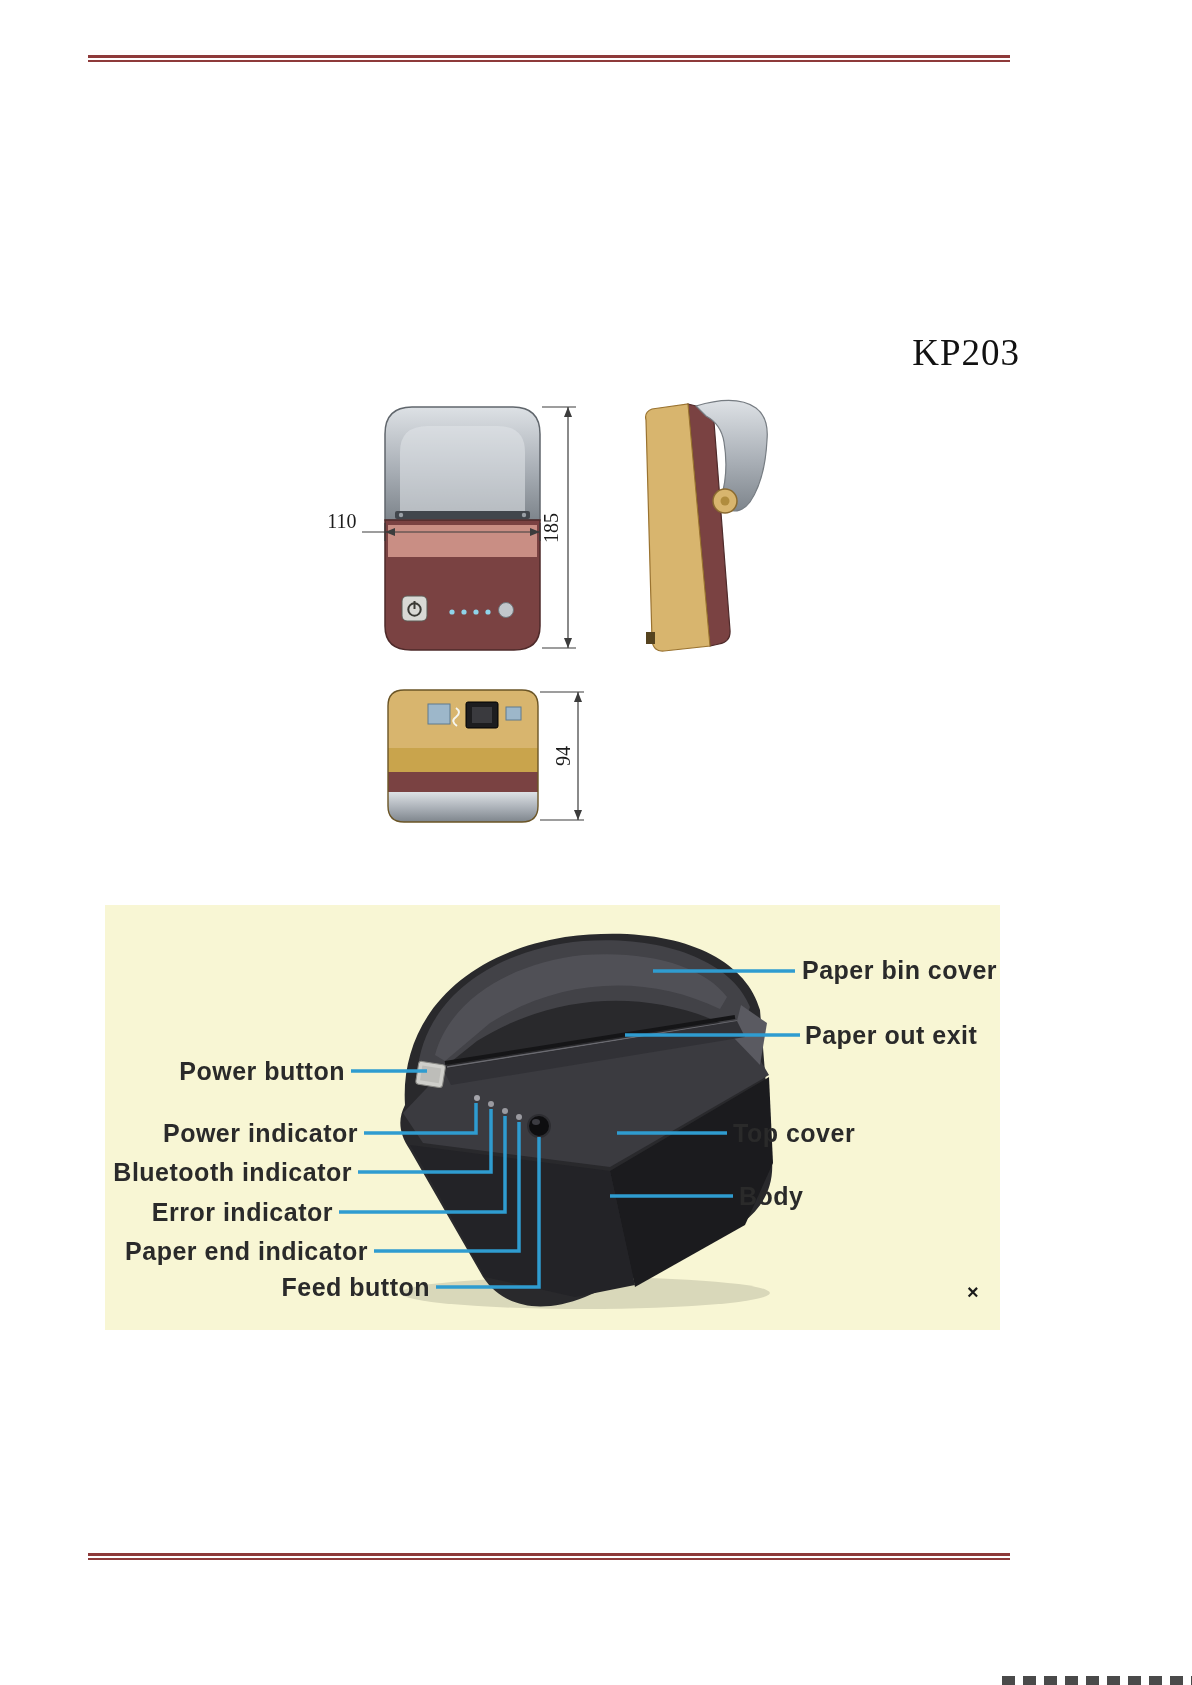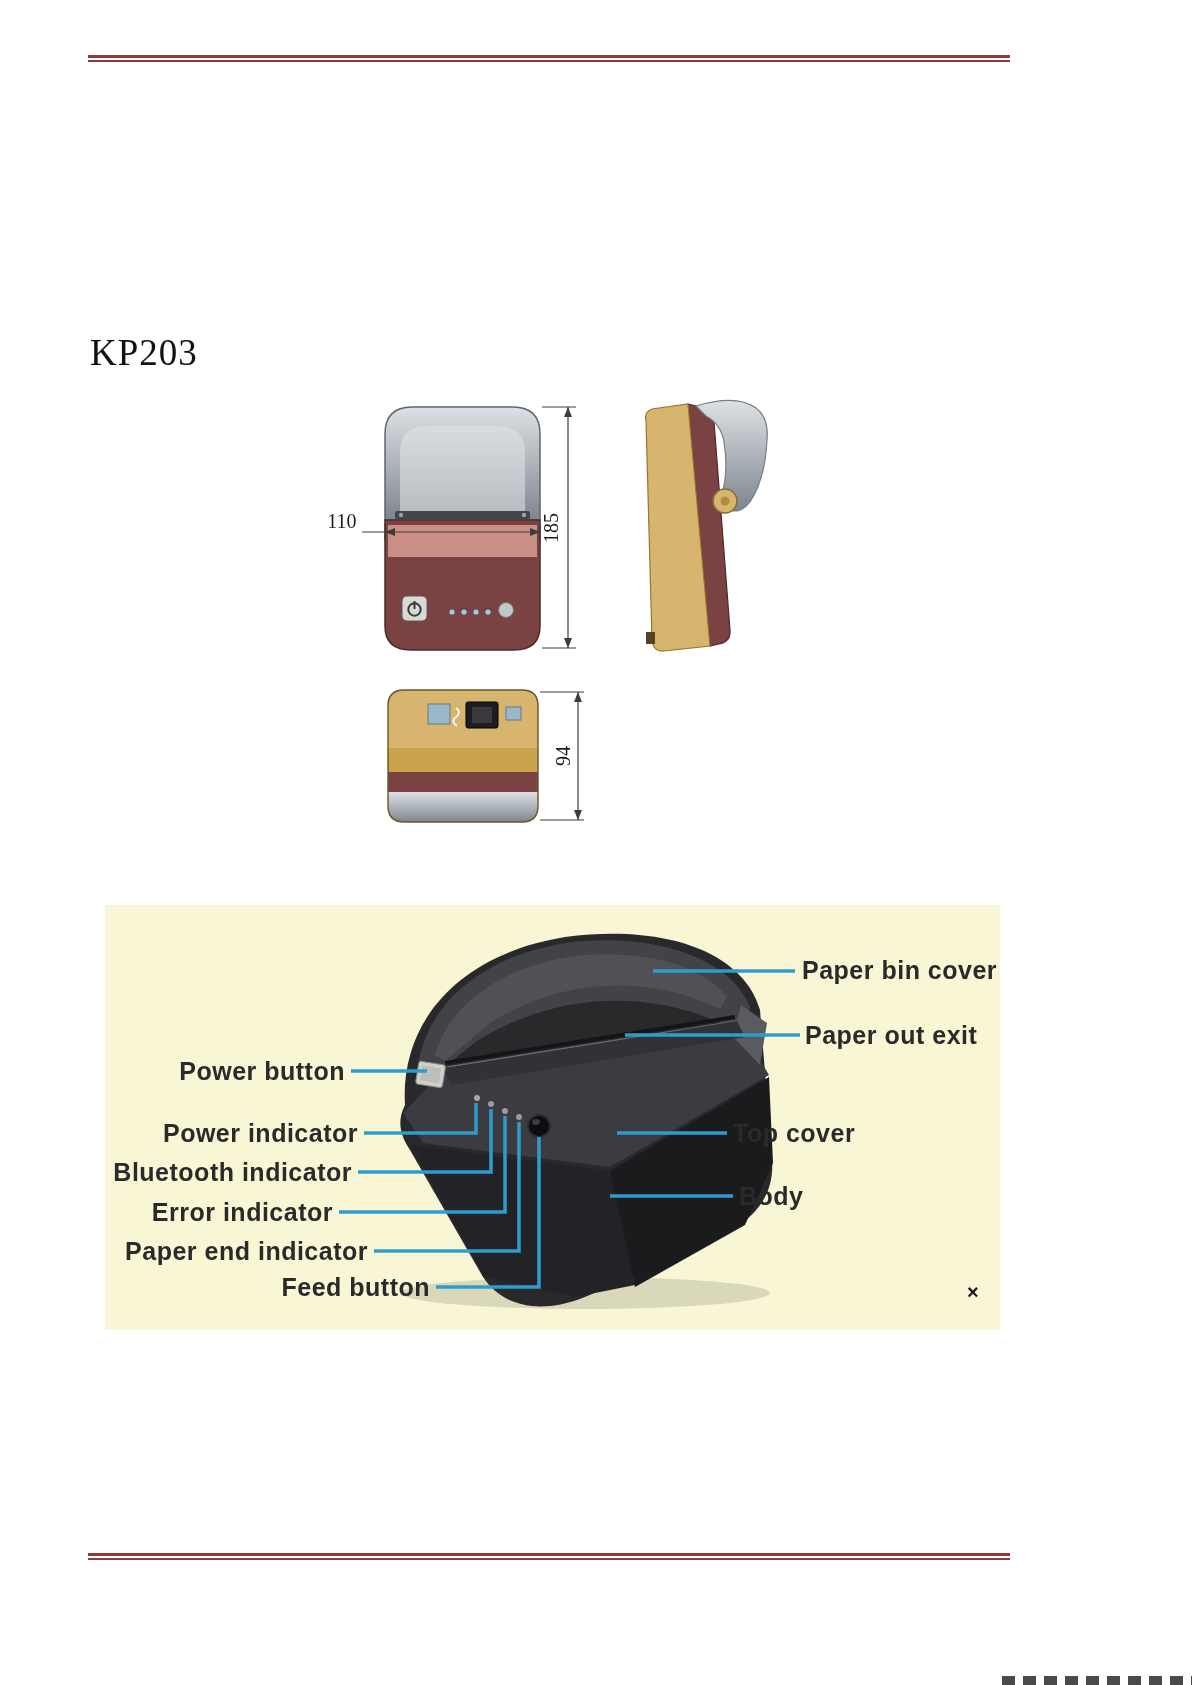--- a/index.html
+++ b/index.html
@@ -8,21 +8,21 @@
     position:relative; width:1192px; height:1685px; background:#fff;
     font-family:"Liberation Sans", sans-serif; overflow:hidden;
   }
   .rule {
     position:absolute; left:88px; width:922px; height:7px;
     border-top:3px solid var(--rule); border-bottom:2px solid var(--rule);
   }
   .rule.top { top:55px; }
   .rule.bottom { top:1553px; }
   .doc-title {
-    position:absolute; left:90px; top:331px; width:930px; text-align:left;
+    position:absolute; left:90px; top:331px; width:930px; text-align:right;
     font-family:"Liberation Serif", serif; font-size:37px; color:#111;
     letter-spacing:1px; font-weight:400;
   }
   .drawings-svg { position:absolute; left:300px; top:390px; }
   .photo-svg { position:absolute; left:105px; top:905px; }
   .dim-text { font-family:"Liberation Serif", serif; font-size:20px; fill:#1c1c1c; }
   .callout {
     font-family:"Liberation Sans", sans-serif; font-size:25px; font-weight:600;
     fill:var(--label-text); letter-spacing:0.5px;
   }

